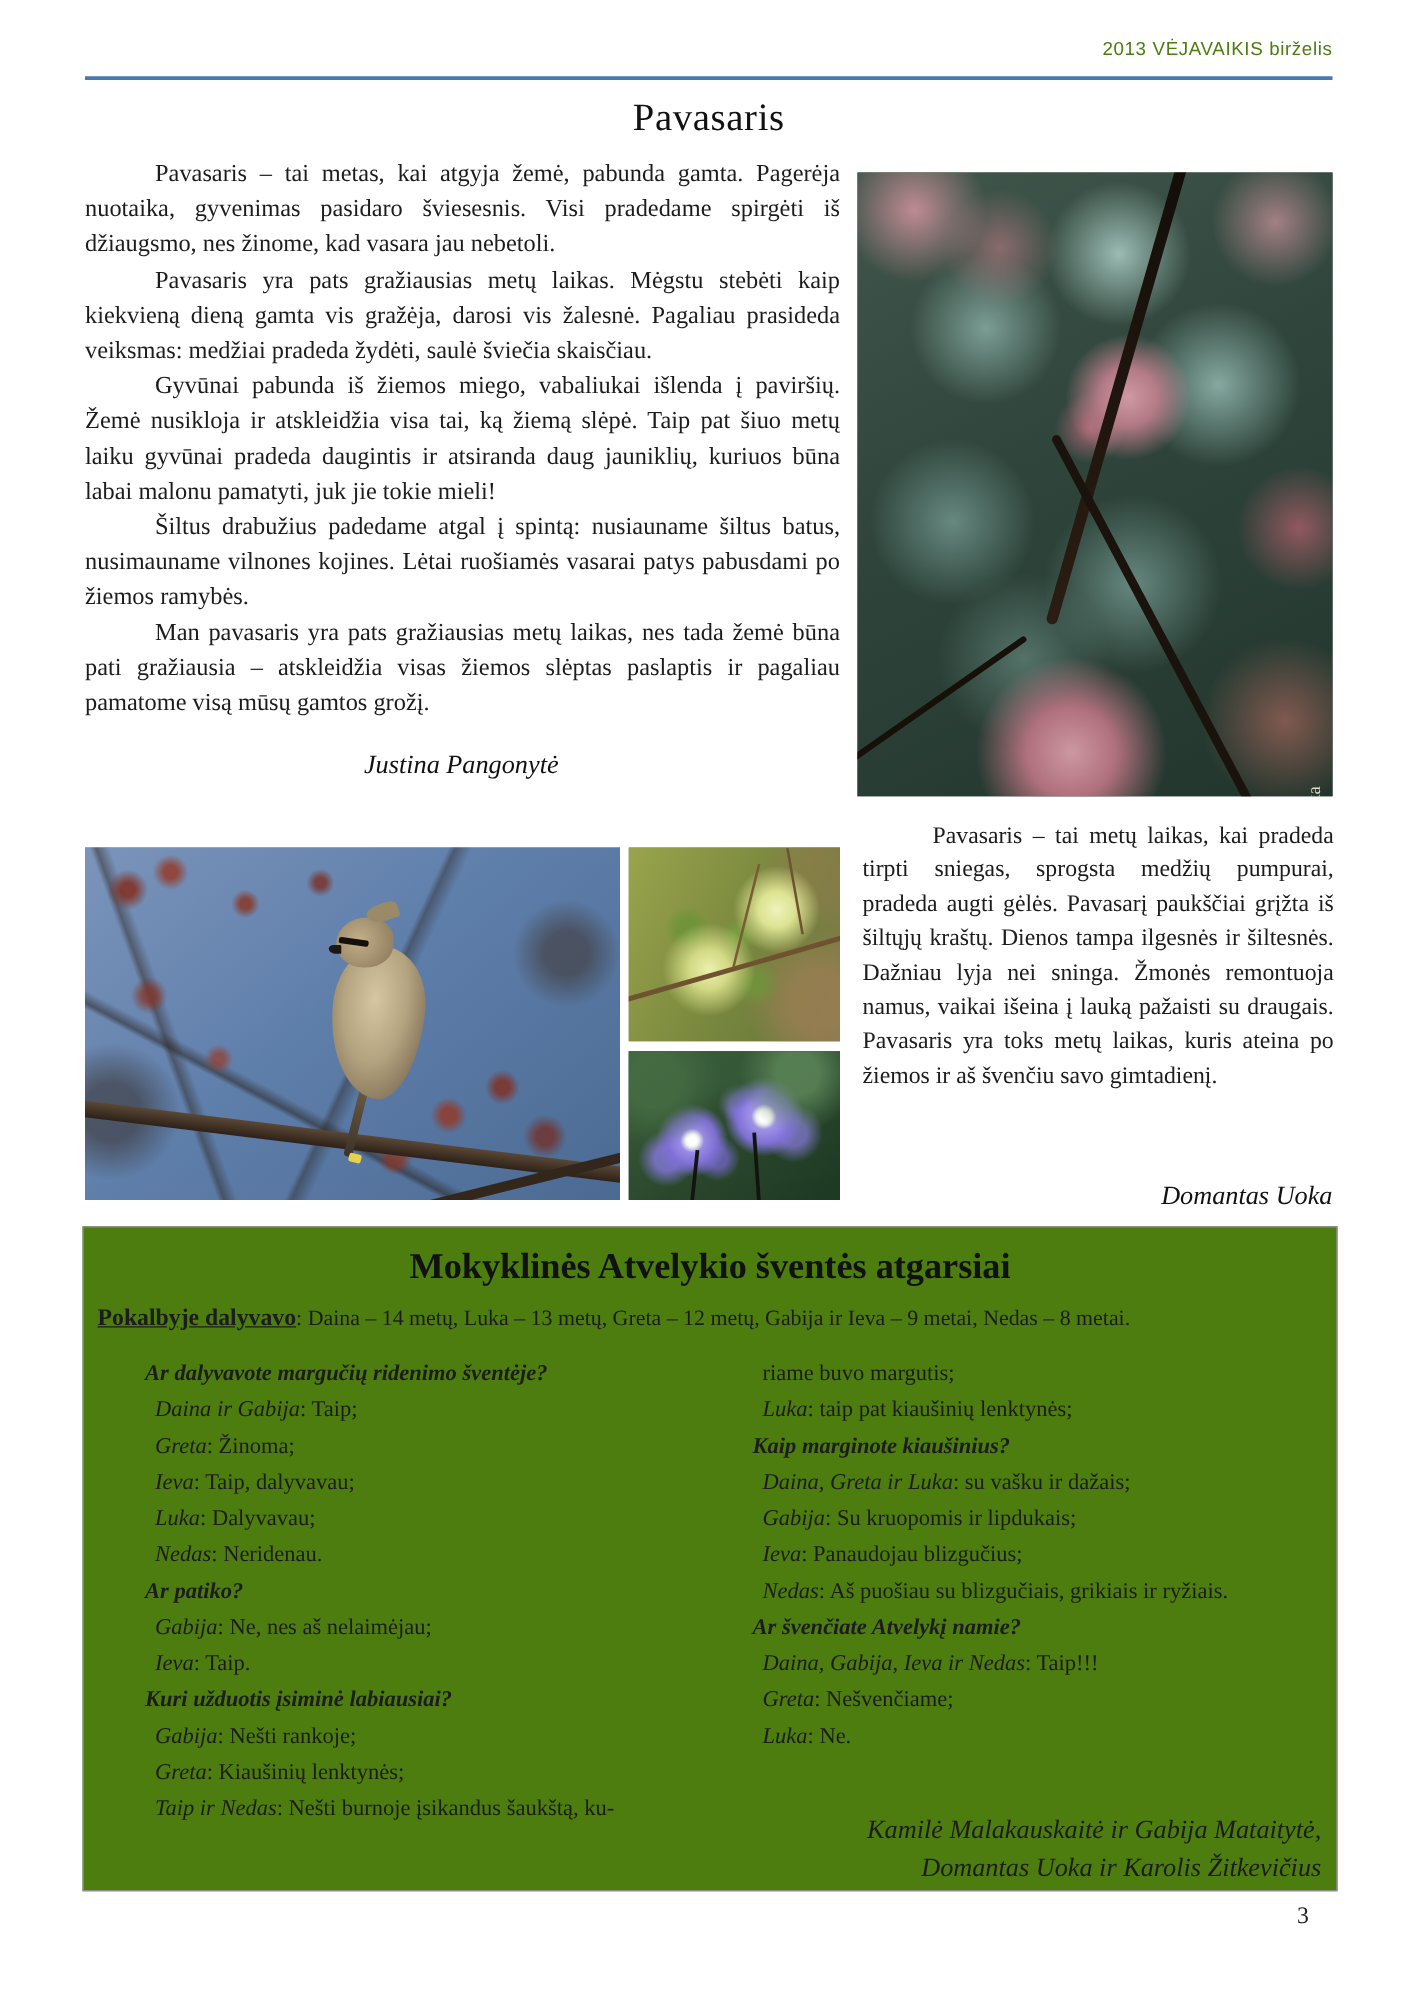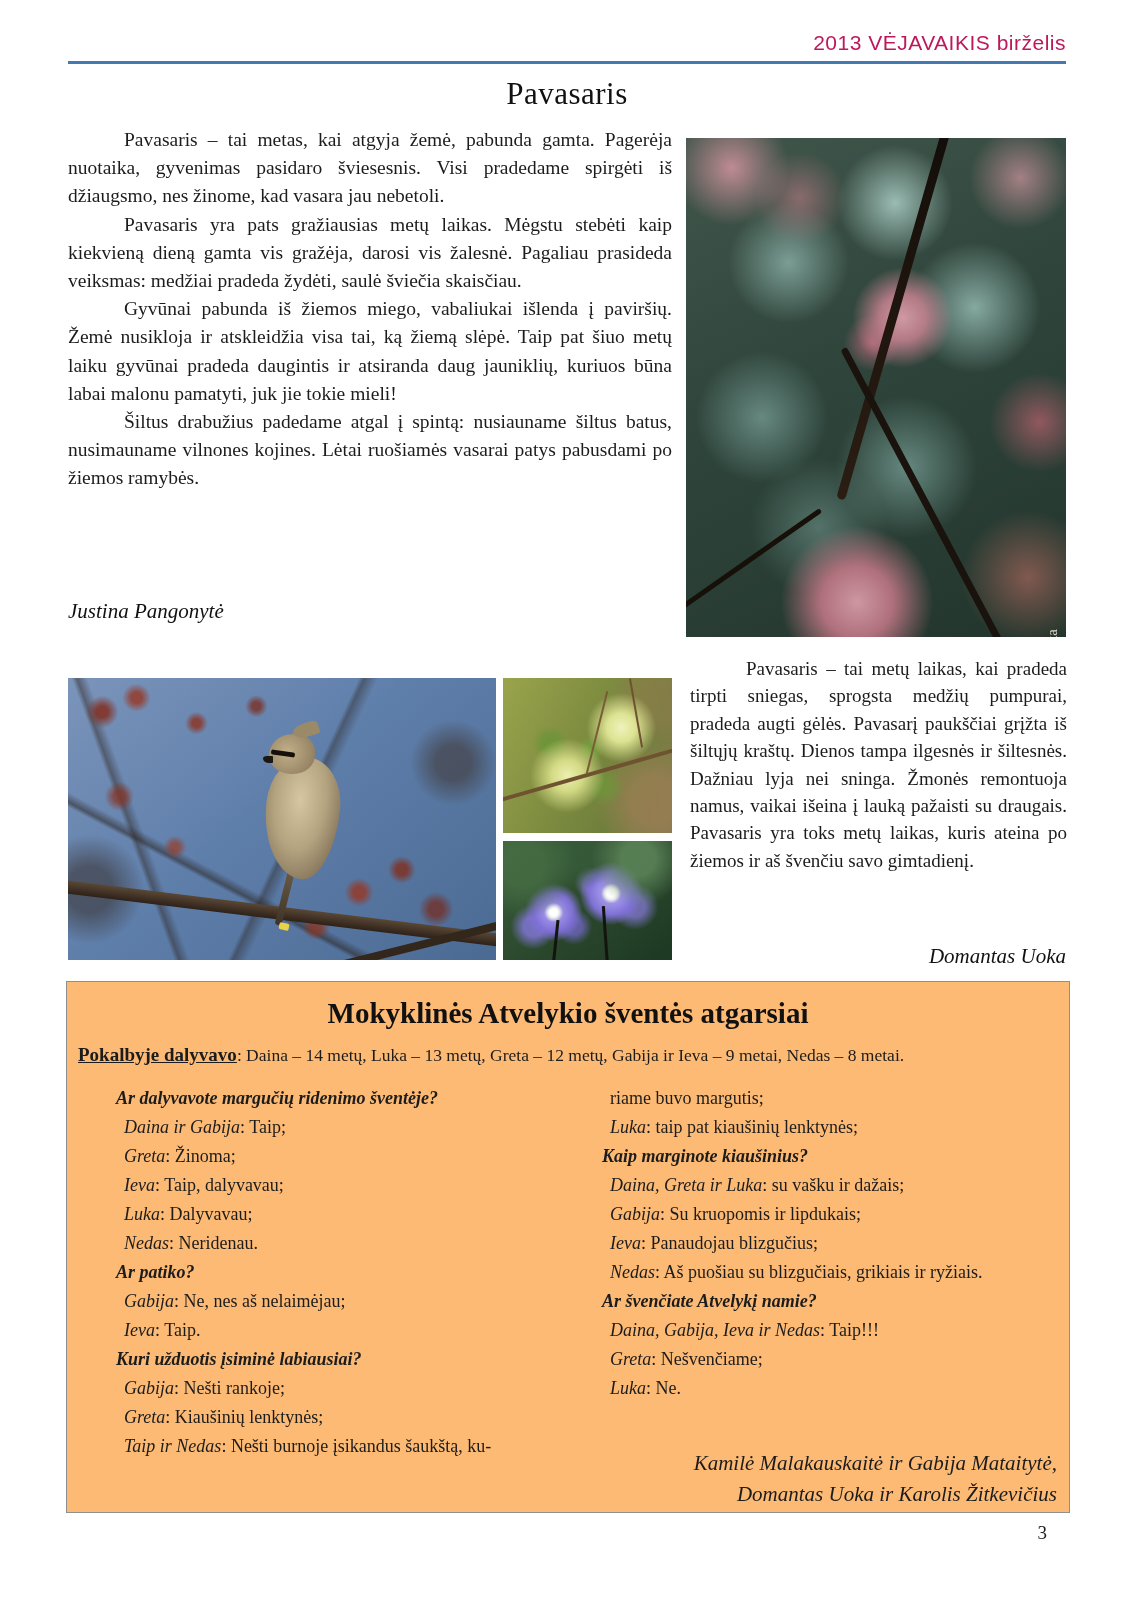--- a/index.html
+++ b/index.html
@@ -5,34 +5,34 @@
   html,body { margin:0; padding:0; background:#ffffff; }
   .page {
     position:relative; width:1131px; height:1600px; background:#ffffff;
     font-family:"Liberation Serif","DejaVu Serif",serif; color:#1c1c1c; overflow:hidden;
   }
 
   
   .masthead {
     position:absolute; top:31px; right:65px;
     font-family:"Liberation Sans","DejaVu Sans",sans-serif;
-    font-size:21px; color:#be185d; letter-spacing:0.5px;
+    font-size:15px; color:#4d7c0f; letter-spacing:0.5px;
   }
   .rule { position:absolute; left:68px; right:65px; top:61px; height:3px; background:#4579b2; }
 
   
   .title {
     position:absolute; left:68px; right:65px; top:76px; margin:0;
     text-align:center; font-size:31px; font-weight:normal; letter-spacing:0.5px; color:#111;
   }
   .article1 { position:absolute; left:68px; top:126px; width:998px; }
   .body-p { margin:0; font-size:19.5px; line-height:28.2px; text-align:justify; text-indent:56px; }
   .article2 .body-p { font-size:19px; line-height:27.4px; }
   .sig { font-style:italic; font-size:21px; color:#111; }
-  .sig1 { position:absolute; left:68px; top:599px; width:602px; text-align:left; }
+  .sig1 { position:absolute; left:68px; top:599px; width:602px; text-align:center; }
   .sig2 { position:absolute; top:944px; right:65px; }
   .article2 { position:absolute; left:690px; top:655px; width:377px; }
 
   
   .photo { position:relative; overflow:hidden; }
   .photo-abs { position:absolute; overflow:hidden; }
 
   .photo-blossom {
     float:right; width:380px; height:499px; margin:12px 0 10px 14px;
     background-color:#2e423a;
@@ -121,21 +121,21 @@
       radial-gradient(circle at 18% 72%, rgba(134,120,222,0.8) 0% 6%, rgba(134,120,222,0) 14%),
       radial-gradient(circle at 42% 72%, rgba(120,105,210,0.7) 0% 6%, rgba(120,105,210,0) 14%),
       radial-gradient(circle at 78% 55%, rgba(140,124,226,0.7) 0% 7%, rgba(140,124,226,0) 16%),
       radial-gradient(circle at 52% 35%, rgba(148,134,232,0.6) 0% 6%, rgba(148,134,232,0) 14%),
       linear-gradient(140deg, #3c5f3a 0%, #2a472c 55%, #1d3823 100%);
   }
   .hep-stem1 { position:absolute; left:30%; top:66%; width:3px; height:40%; background:#14140e; transform:rotate(6deg); }
   .hep-stem2 { position:absolute; left:60%; top:55%; width:3px; height:52%; background:#14140e; transform:rotate(-4deg); }
 
   
-  .interview { position:absolute; left:66px; top:981px; width:1002px; height:530px; border:1px solid #8f8f8f; background:#fdba74; }
+  .interview { position:absolute; left:66px; top:981px; width:1002px; height:530px; border:1px solid #8f8f8f; background:#4d7c0f; }
   .interview-title { margin:15px 10px 0 10px; text-align:center; font-size:29px; font-weight:bold; color:#111; }
   .participants { position:absolute; left:11px; top:62px; right:8px; font-size:17.5px; white-space:nowrap; }
   .p-label { font-weight:bold; font-size:19px; text-decoration:underline; }
   .qa-col { position:absolute; top:102px; font-size:18px; line-height:29px; }
   .qa-left  { left:11px;  width:482px; }
   .qa-right { left:497px; width:498px; }
   .qa-q { font-weight:bold; font-style:italic;margin-left:38px; }
   .qa-a { padding-left:46px; }
   .qa-name { font-style:italic; }
   .authors { position:absolute; right:12px; top:466px; text-align:right; font-style:italic; font-size:21px; line-height:31px; }
@@ -155,20 +155,21 @@
     <div class="photo photo-blossom">
       <div class="bl-br1"></div>
       <div class="bl-br2"></div>
       <div class="bl-br3"></div>
       <div class="photo-credit-vert">Justinos Pangonytės nuotrauka</div>
     </div>
     <p class="body-p">Pavasaris – tai metas, kai atgyja žemė, pabunda gamta. Pagerėja nuotaika, gyvenimas pasidaro šviesesnis. Visi pradedame spirgėti iš džiaugsmo, nes žinome, kad vasara jau nebetoli.</p>
     <p class="body-p">Pavasaris yra pats gražiausias metų laikas. Mėgstu stebėti kaip kiekvieną dieną gamta vis gražėja, darosi vis žalesnė. Pagaliau prasideda veiksmas: medžiai pradeda žydėti, saulė šviečia skaisčiau.</p>
     <p class="body-p">Gyvūnai pabunda iš žiemos miego, vabaliukai išlenda į paviršių. Žemė nusikloja ir atskleidžia visa tai, ką žiemą slėpė. Taip pat šiuo metų laiku gyvūnai pradeda daugintis ir atsiranda daug jauniklių, kuriuos būna labai malonu pamatyti, juk jie tokie mieli!</p>
     <p class="body-p">Šiltus drabužius padedame atgal į spintą: nusiauname šiltus batus, nusimauname vilnones kojines. Lėtai ruošiamės vasarai patys pabusdami po žiemos ramybės.</p>
+    <p class="body-p">Man pavasaris yra pats gražiausias metų laikas, nes tada žemė būna pati gražiausia – atskleidžia visas žiemos slėptas paslaptis ir pagaliau pamatome visą mūsų gamtos grožį.</p>
   </div>
   <div class="sig sig1">Justina Pangonytė</div>
 
   <div class="photo-abs photo-bird">
     <div class="bird-branch-main"></div>
     <div class="bird-branch-2"></div>
     <div class="bird-tail"></div>
     <div class="bird-tail-tip"></div>
     <div class="bird-body"></div>
     <div class="bird-head"></div>

